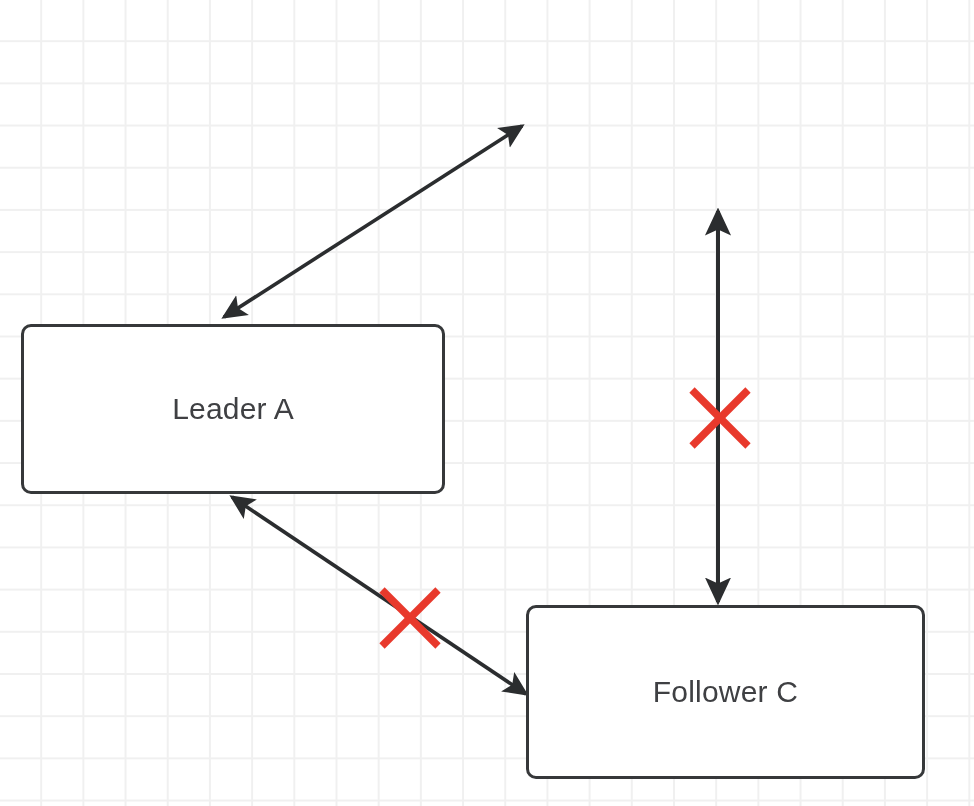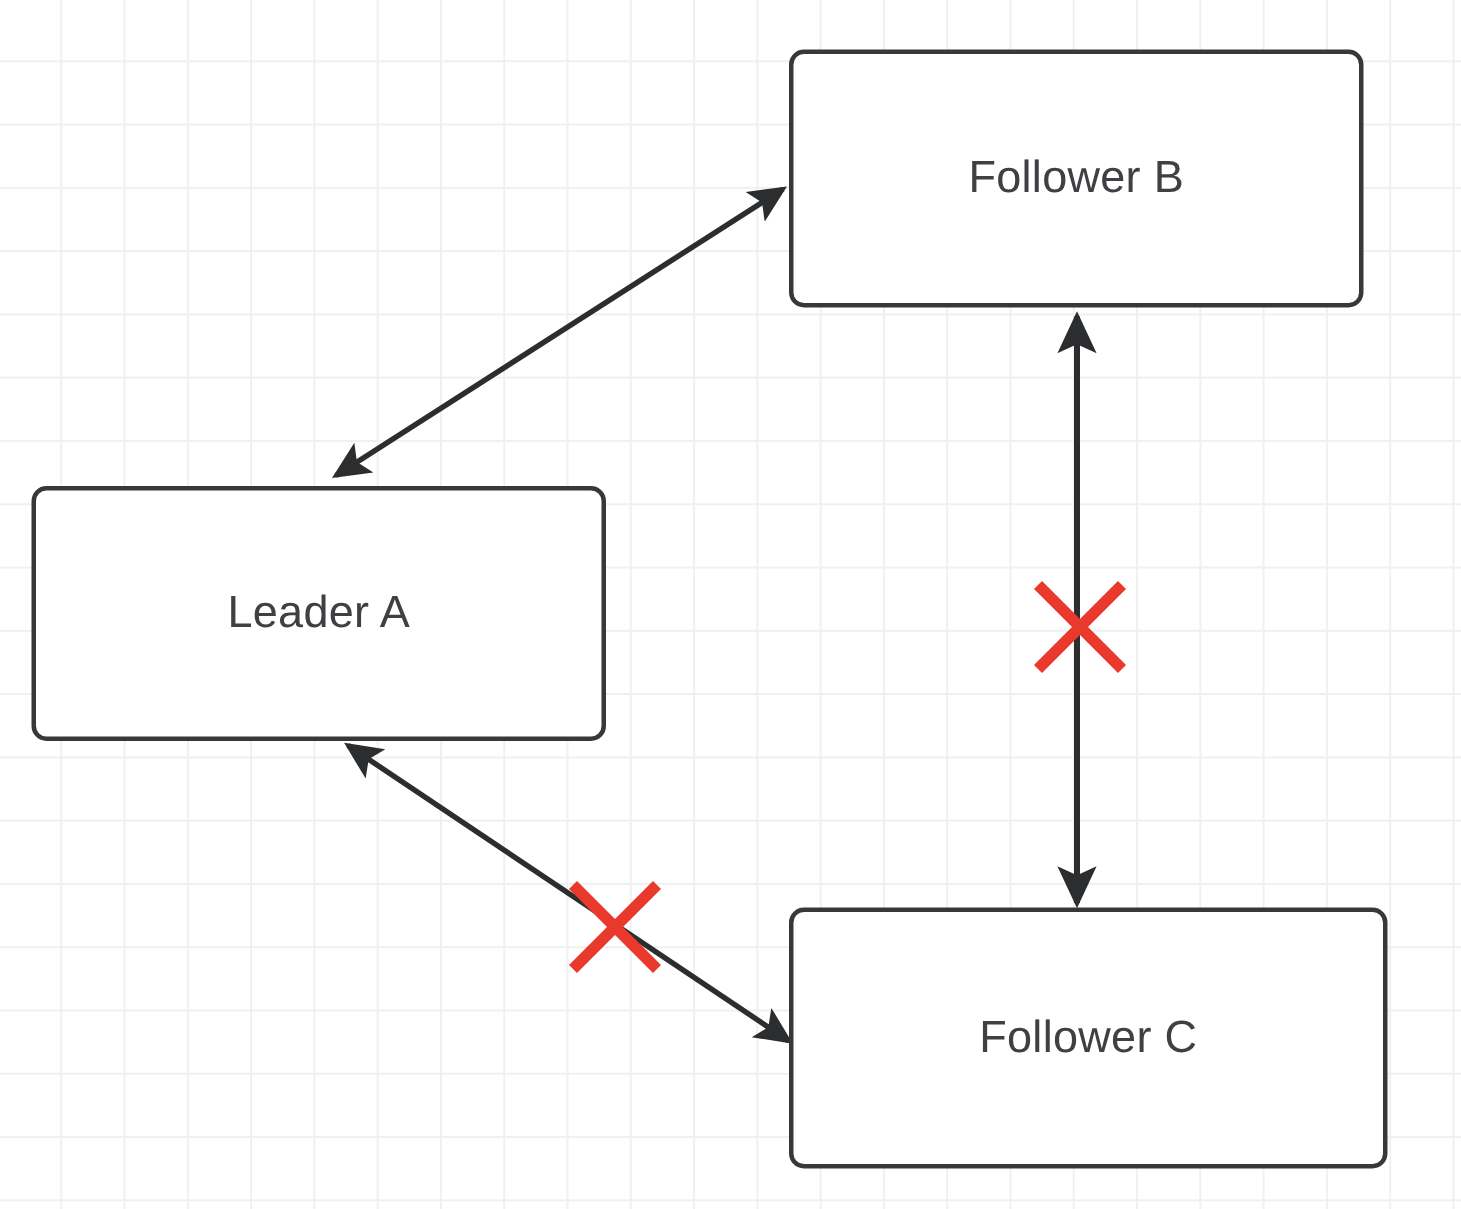--- a/index.html
+++ b/index.html
@@ -42,21 +42,21 @@
   }
   .node-label {
     font-family: "Liberation Sans", sans-serif;
     font-size: 30px;
     font-weight: 400;
     color: #3f4043;
     letter-spacing: 0.2px;
     white-space: nowrap;
     user-select: none;
   }
-  #node-leader-a  { left: 21px;  top: 324px; width: 383px; height: 170px; }
+  #node-leader-a  { left: 21px;  top: 324px; width: 424px; height: 170px; }
   #node-follower-b{ left: 526px; top: 33px;  width: 383px; height: 172px; }
   #node-follower-c{ left: 526px; top: 605px; width: 399px; height: 174px; }
   .x-mark {
     position: absolute;
     pointer-events: none;
   }
 </style>
 </head>
 <body>
 
@@ -86,21 +86,18 @@
     <g class="x-mark" id="break-marker-a-c">
       <line x1="382" y1="590" x2="438" y2="646" stroke="#e8392c" stroke-width="7.5" stroke-linecap="butt"></line>
       <line x1="438" y1="590" x2="382" y2="646" stroke="#e8392c" stroke-width="7.5" stroke-linecap="butt"></line>
     </g>
   </svg>
 
   <div class="node" id="node-leader-a">
     <span class="node-label">Leader A</span>
   </div>
 
-  <div class="node" id="node-follower-b">
-    <span class="node-label">Follower B</span>
-  </div>
 
   <div class="node" id="node-follower-c">
     <span class="node-label">Follower C</span>
   </div>
 
 </div>
 
 </body></html>

